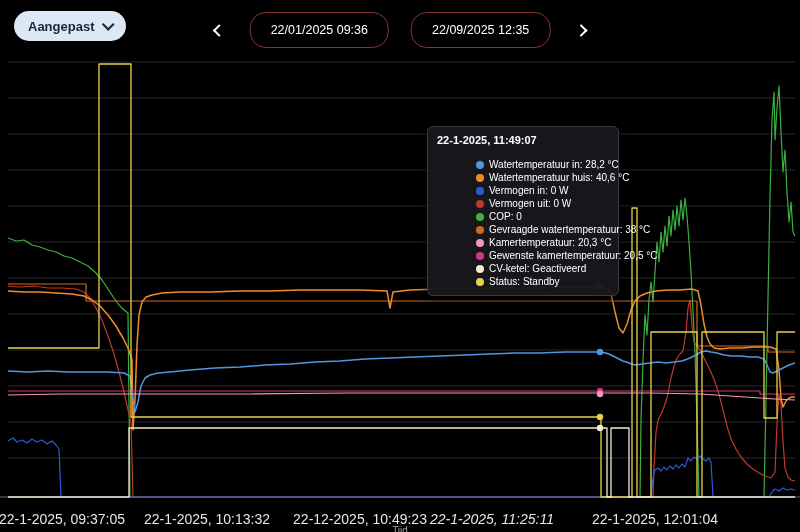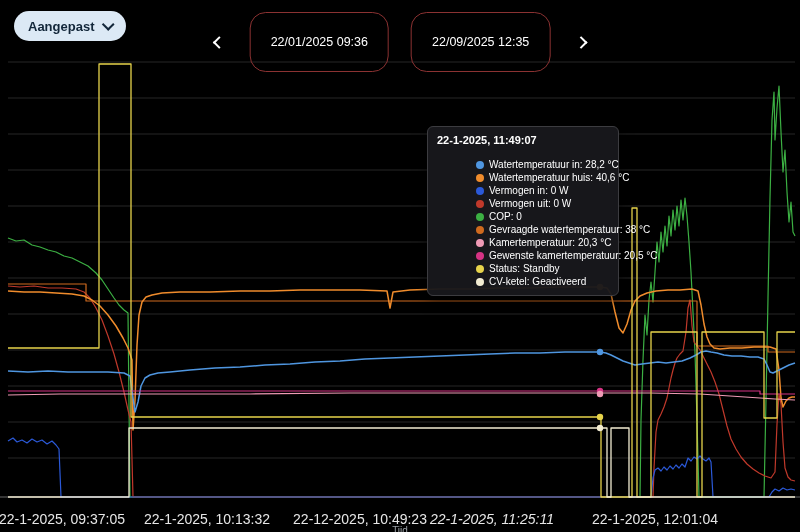--- a/index.html
+++ b/index.html
@@ -19,21 +19,21 @@
     display:flex;align-items:center;gap:9px;
   }
   .chev{display:inline-block;width:7px;height:7px;border-right:2px solid #fff;border-bottom:2px solid #fff;}
   .chev.down{border-color:var(--range-button-text,#13273a);transform:rotate(45deg) translate(-1px,-2px);}
   .chev.left{transform:rotate(135deg);}
   .chev.right{transform:rotate(-45deg);}
   .nav{position:absolute;left:50%;top:12px;transform:translateX(-50%);display:flex;align-items:center;gap:22px;}
   .nav-arrow{background:none;border:none;cursor:pointer;padding:4px;display:flex;align-items:center;}
   .date-pill{
     background:transparent;border:1.5px solid var(--date-pill-border,#8b3232);
-    border-radius:16px;padding:22px 20px;color:#fff;cursor:pointer;
+    border-radius:16px;padding:10px 20px;color:#fff;cursor:pointer;
     font-family:"Liberation Sans",sans-serif;font-size:12.5px;white-space:nowrap;
   }
   
   .tooltip{
     position:absolute;left:427px;top:126px;width:172px;z-index:4;
     background:var(--tooltip-bg,rgba(24,24,28,0.96));
     border:1px solid var(--tooltip-border,#3c3c40);
     border-radius:6px;padding:7px 9px;box-shadow:0 4px 14px rgba(0,0,0,.6);
   }
   .tt-title{font-size:11px;font-weight:bold;margin-bottom:12px;}
@@ -139,21 +139,21 @@
       </div>
       <div class="tt-row">
         <span class="tt-dot" style="background: rgb(239, 154, 181);"></span>
         <span>Kamertemperatuur: 20,3 °C</span>
       </div>
       <div class="tt-row">
         <span class="tt-dot" style="background: rgb(214, 51, 132);"></span>
         <span>Gewenste kamertemperatuur: 20,5 °C</span>
       </div>
       <div class="tt-row">
+        <span class="tt-dot" style="background: rgb(242, 236, 210);"></span>
+        <span>CV-ketel: Geactiveerd</span>
+      </div>
+      <div class="tt-row">
         <span class="tt-dot" style="background: rgb(230, 211, 75);"></span>
         <span>Status: Standby</span>
-      </div>
-      <div class="tt-row">
-        <span class="tt-dot" style="background: rgb(242, 236, 210);"></span>
-        <span>CV-ketel: Geactiveerd</span>
       </div>
     </div>
 </div>
 
 </body></html>

